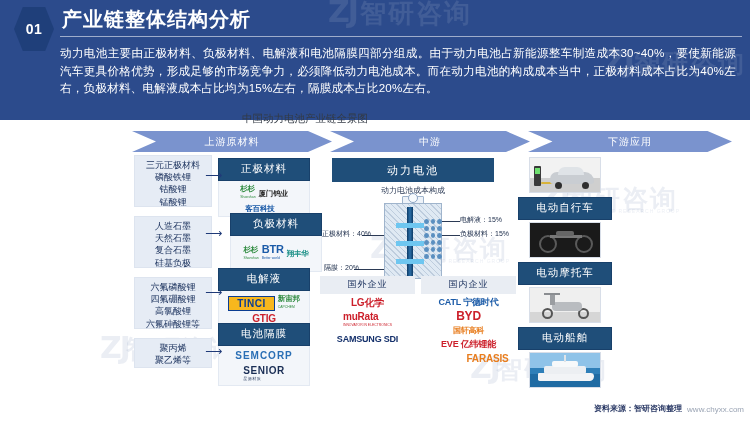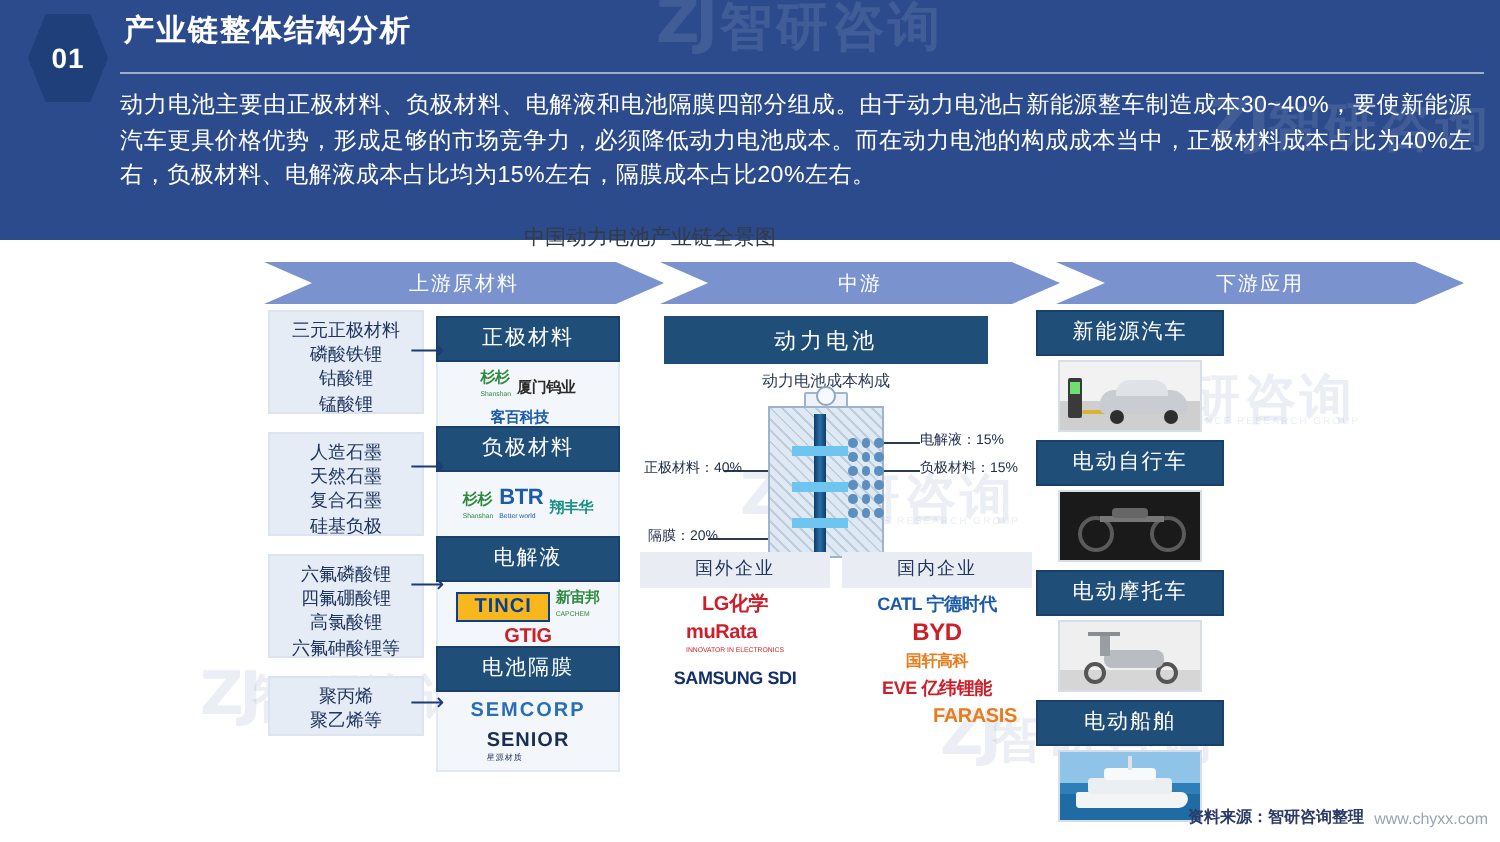--- a/index.html
+++ b/index.html
@@ -45,39 +45,38 @@
     width: 40px; height: 44px;
     background: #1f3f7a;
     clip-path: polygon(22% 0%, 78% 0%, 100% 50%, 78% 100%, 22% 100%, 0% 50%);
     color: #ffffff;
     font-size: 14px; font-weight: 700;
     display: flex; align-items: center; justify-content: center;
     letter-spacing: 0.5px;
   }
   .hdr-title {
     position: absolute; left: 62px; top: 6px;
-    color: #ffffff; font-size: 15px; font-weight: 700;
+    color: #ffffff; font-size: 20px; font-weight: 700;
     letter-spacing: 1px;
   }
   .hdr-rule {
     position: absolute; left: 60px; top: 36px; width: 682px; height: 1px;
     background: rgba(255,255,255,0.55);
   }
   .hdr-body {
     position: absolute; left: 60px; top: 44px; width: 676px;
     color: #ffffff; font-size: 11.6px; line-height: 17.5px;
     text-align: justify; letter-spacing: 0.2px;
   }
 
   
   .chart-title {
     position: absolute; left: 0; top: 112px; width: 610px;
     text-align: center; font-size: 10.5px; color: #333a44;
     z-index: 2;
-    margin-left: 20px;
   }
   .chevrons { position: absolute; left: 132px; top: 131px; width: 600px; height: 21px; z-index: 2; }
   .chev {
     position: absolute; top: 0; height: 21px;
     background: #7a93ce;
     display: flex; align-items: center; justify-content: center;
     color: #ffffff; font-size: 10px; letter-spacing: 1px;
     clip-path: polygon(0% 0%, 88% 0%, 100% 50%, 88% 100%, 0% 100%, 12% 50%);
   }
   .chev.c1 { left: 0px;   width: 200px; }
@@ -292,21 +291,21 @@
         <small>Shanshan</small>
       </div>
       <div class="logo lg-dark">厦门钨业</div>
       <div class="logo lg-blue">
         <span>客百科技</span>
         <small>KOBOTI TECHNOLOGY</small>
       </div>
     </div>
   </div>
 
-  <div class="up-box" style="top:213px;">
+  <div class="up-box" style="top:213px;margin-left:12px;">
     <div class="bar">负极材料</div>
     <div class="logos" style="height:36px;">
       <div class="logo lg-green">
         <span>杉杉</span>
         <small>Shanshan</small>
       </div>
       <div class="logo lg-blue" style="font-size:11px;">
         <span>BTR</span>
         <small>Better world</small>
       </div>
@@ -420,21 +419,20 @@
         <div class="logo lg-orange" style="font-size:10px;padding-left:38px;">
           <span>FARASIS</span>
         </div>
       </div>
     </div>
   </div>
 
   <div class="down-col">
 
     <div class="down-item">
-      <div class="bar">新能源汽车</div>
       <div class="thumb th-car">
         <div class="thumb-in">
           <div class="sh" style="left:4px;  top:8px;  width:7px;  height:20px; background:#3a3a3a; border-radius:1px;"></div>
           <div class="sh" style="left:5px;  top:10px; width:5px;  height:6px;  background:#6fe06f;"></div>
           <div class="sh" style="left:11px; top:24px; width:14px; height:2px;  background:#d8b33a; border-radius:1px;"></div>
           <div class="sh" style="left:20px; top:14px; width:44px; height:12px; background:#c9cdd2; border-radius:7px 9px 3px 3px;"></div>
           <div class="sh" style="left:28px; top:9px;  width:26px; height:8px;  background:#dfe3e7; border-radius:7px 7px 0 0;"></div>
           <div class="sh" style="left:25px; top:24px; width:7px;  height:7px;  background:#2e2e2e; border-radius:50%;"></div>
           <div class="sh" style="left:52px; top:24px; width:7px;  height:7px;  background:#2e2e2e; border-radius:50%;"></div>
         </div>

